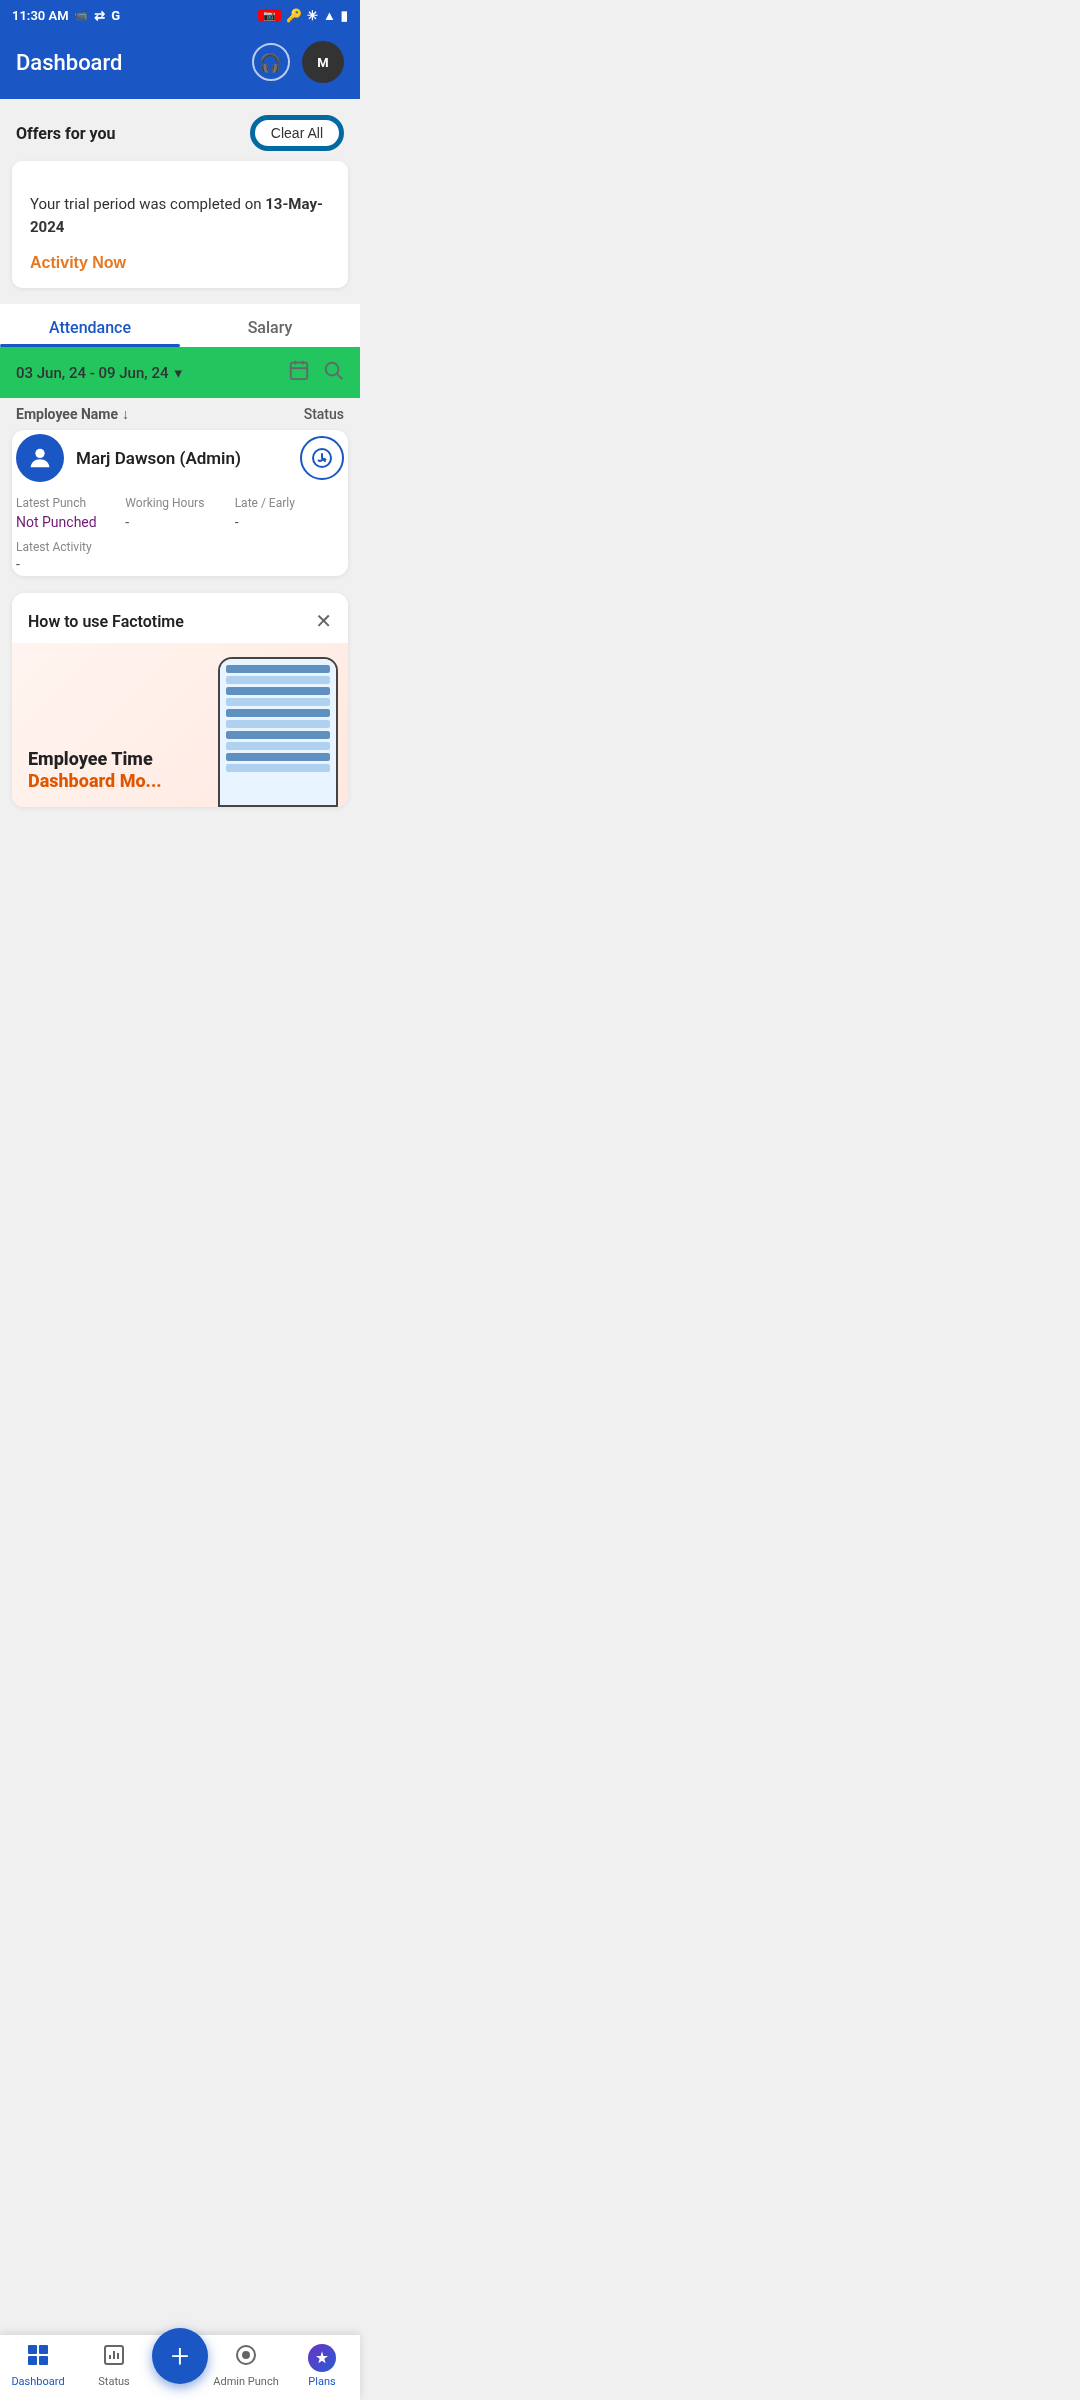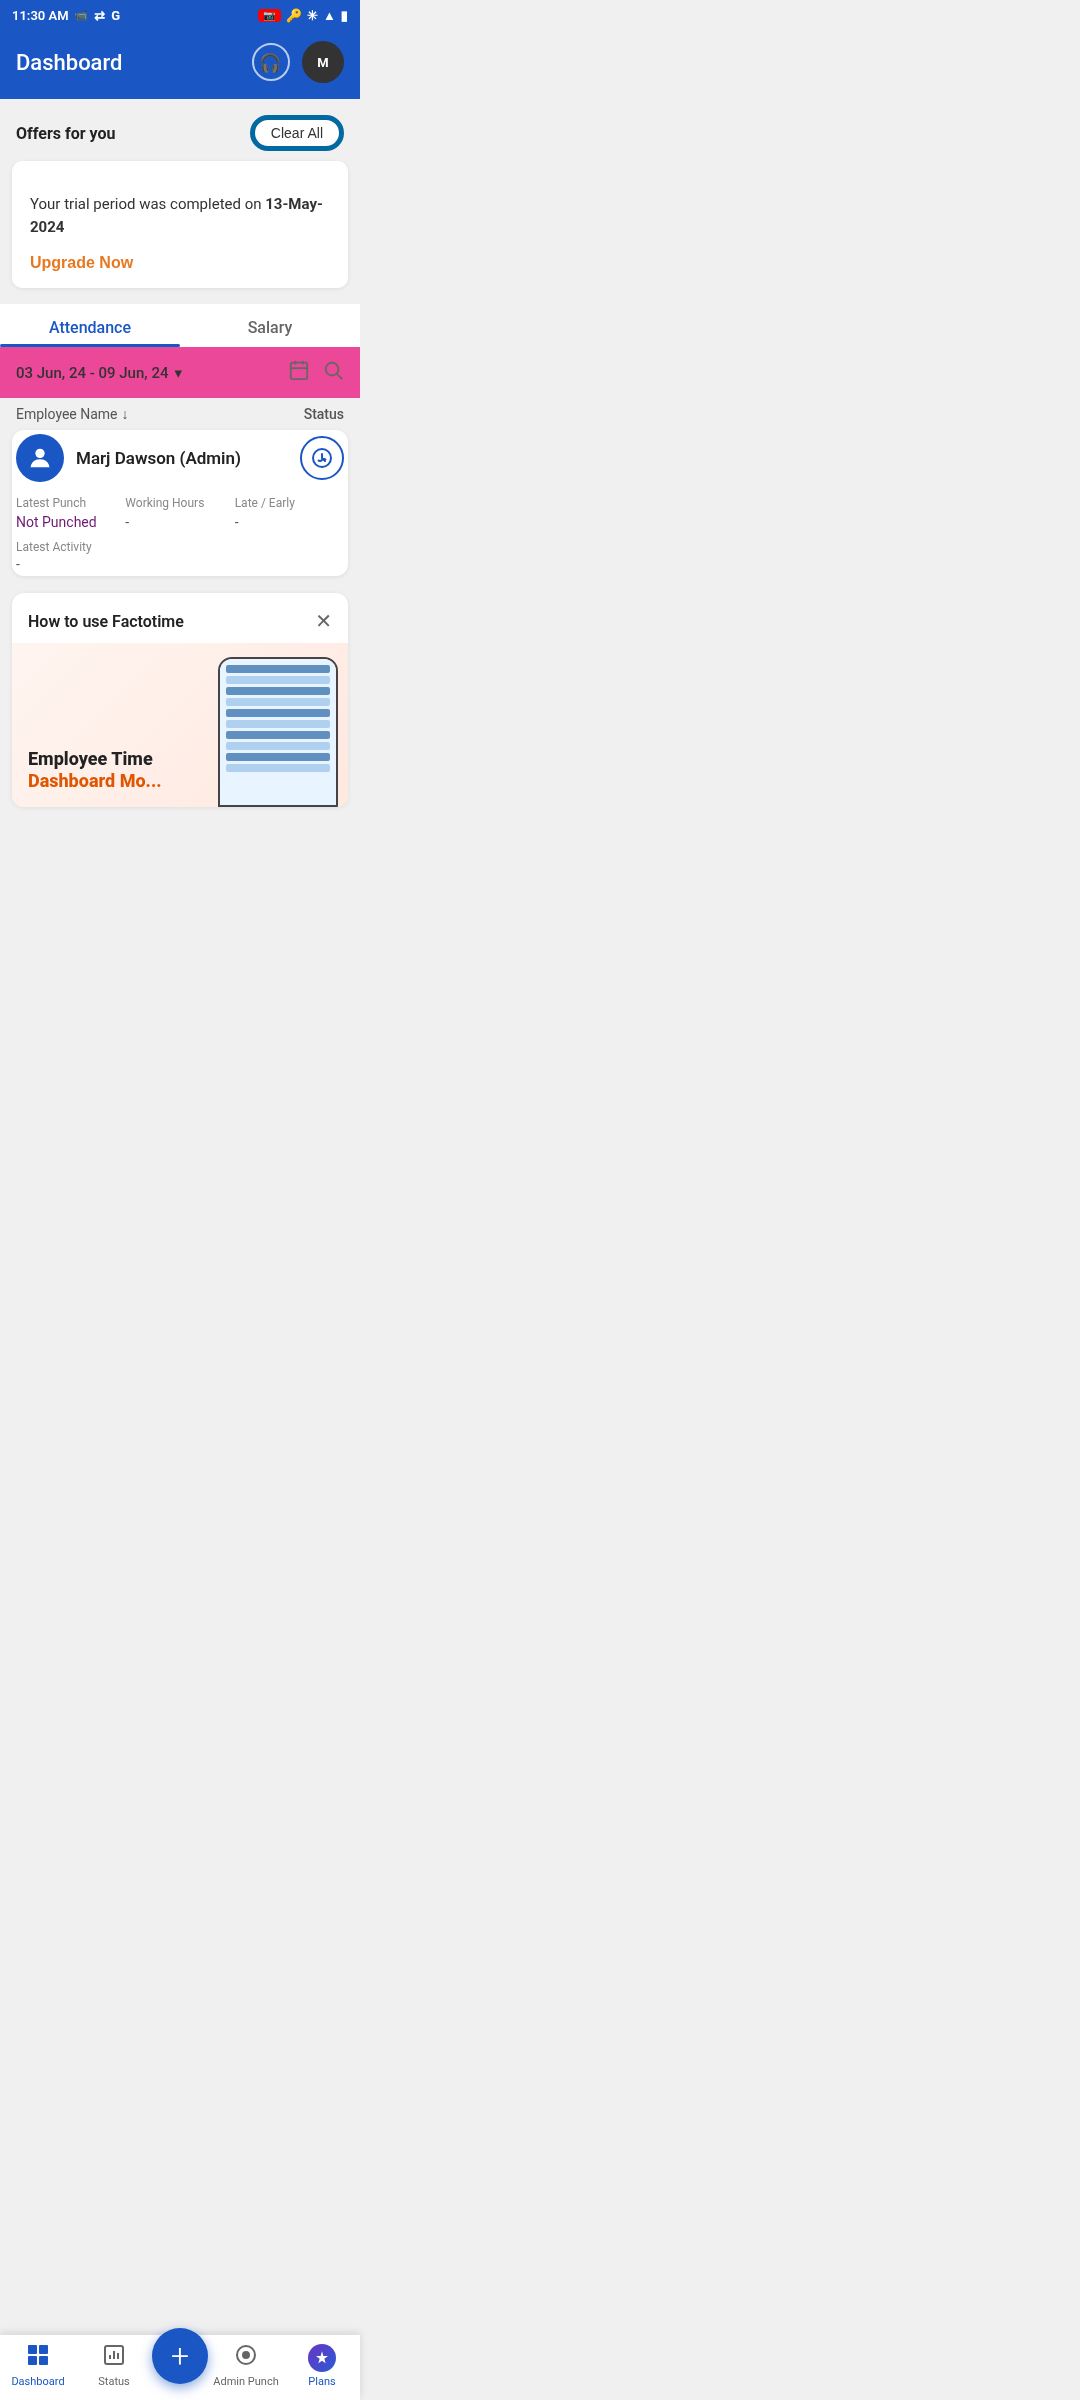--- a/index.html
+++ b/index.html
@@ -146,21 +146,21 @@
       bottom: 0;
       left: 0; right: 0;
     }
 
     
     .date-filter {
       display: flex;
       justify-content: space-between;
       align-items: center;
       padding: 12px 16px;
-      background: #ec4899;
+      background: #22c55e;
     }
     .date-range {
       display: flex;
       align-items: center;
       gap: 6px;
       font-size: 15px;
       color: #333;
       font-weight: 500;
       cursor: pointer;
     }
@@ -177,21 +177,21 @@
       justify-content: space-between;
       padding: 8px 16px;
       background: #f0f0f0;
     }
     .col-employee {
       display: flex;
       align-items: center;
       gap: 4px;
       font-size: 14px;
       color: #555;
-      font-weight: 400;
+      font-weight: 700;
     }
     .col-status {
       font-size: 14px;
       color: #555;
       font-weight: 500;
     }
 
     
     .employee-card {
       background: white;
@@ -425,21 +425,21 @@
 
   <div class="offers-header">
     <span class="offers-title">Offers for you</span>
     <button class="clear-all-btn">Clear All</button>
   </div>
 
   <div class="trial-card">
     <p class="trial-text">
       <span>Your trial period was completed on </span><strong>13-May-2024</strong>
     </p>
-    <button class="upgrade-btn">Upgrade Now</button>
+    <button class="upgrade-btn">Activity Now</button>
   </div>
 
   <div class="tabs">
     <div class="tab active">
       <span>Attendance</span>
     </div>
     <div class="tab">
       <span>Salary</span>
     </div>
   </div>

